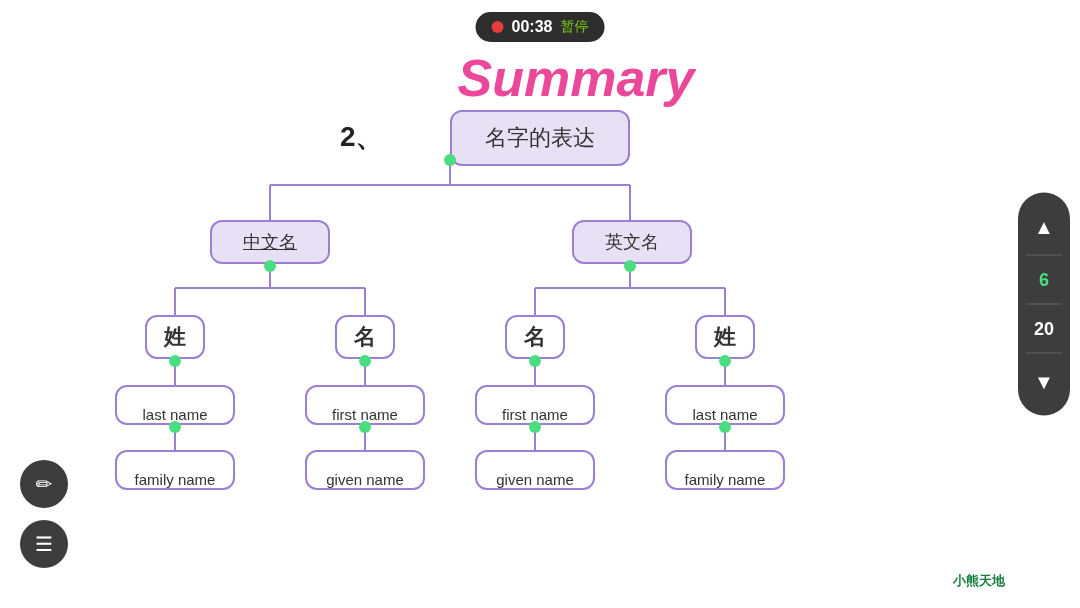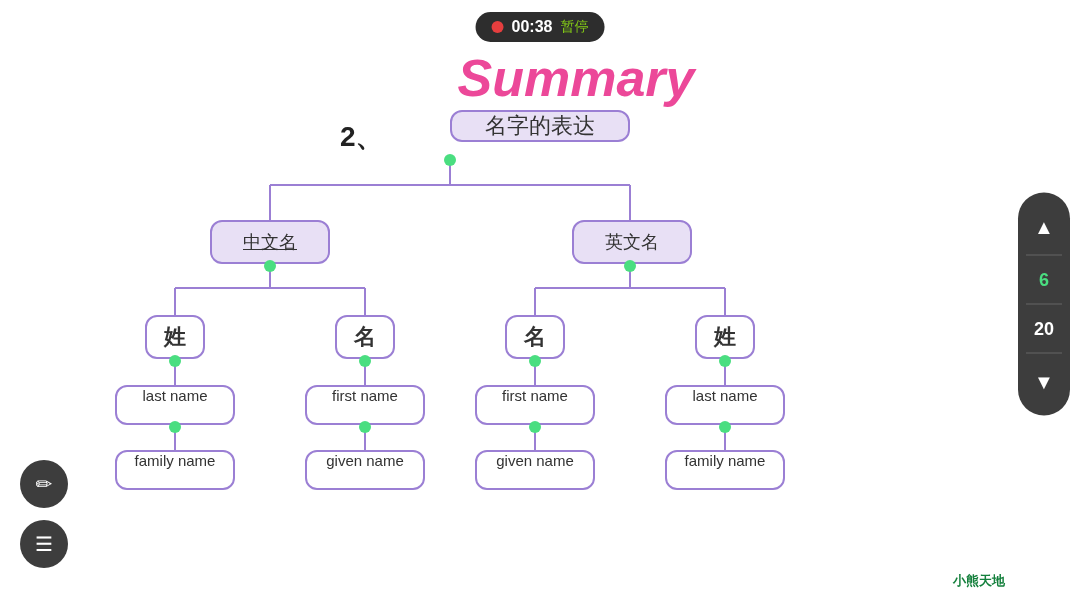--- a/index.html
+++ b/index.html
@@ -83,21 +83,21 @@
       border-radius: 12px;
       display: flex;
       align-items: center;
       justify-content: center;
       font-size: 18px;
       color: #333;
     }
 
     .node-root {
       width: 180px;
-      height: 32px;
+      height: 56px;
       left: 50%;
       transform: translateX(-50%);
       top: 10px;
       font-size: 22px;
     }
 
     .node-zh {
       width: 120px;
       height: 44px;
       left: 210px;
@@ -122,21 +122,21 @@
       border: 2px solid #9b7fd4;
       border-radius: 12px;
     }
 
     
     .node-word {
       background: #ffffff;
       border: 2px solid #9b7fd4;
       border-radius: 12px;
       display: flex;
-      align-items: flex-start;
+      align-items: flex-end;
       justify-content: center;
       font-size: 15px;
       color: #333;
       width: 120px;
       height: 40px;
       position: absolute;
     }
 
     
     .dot {

